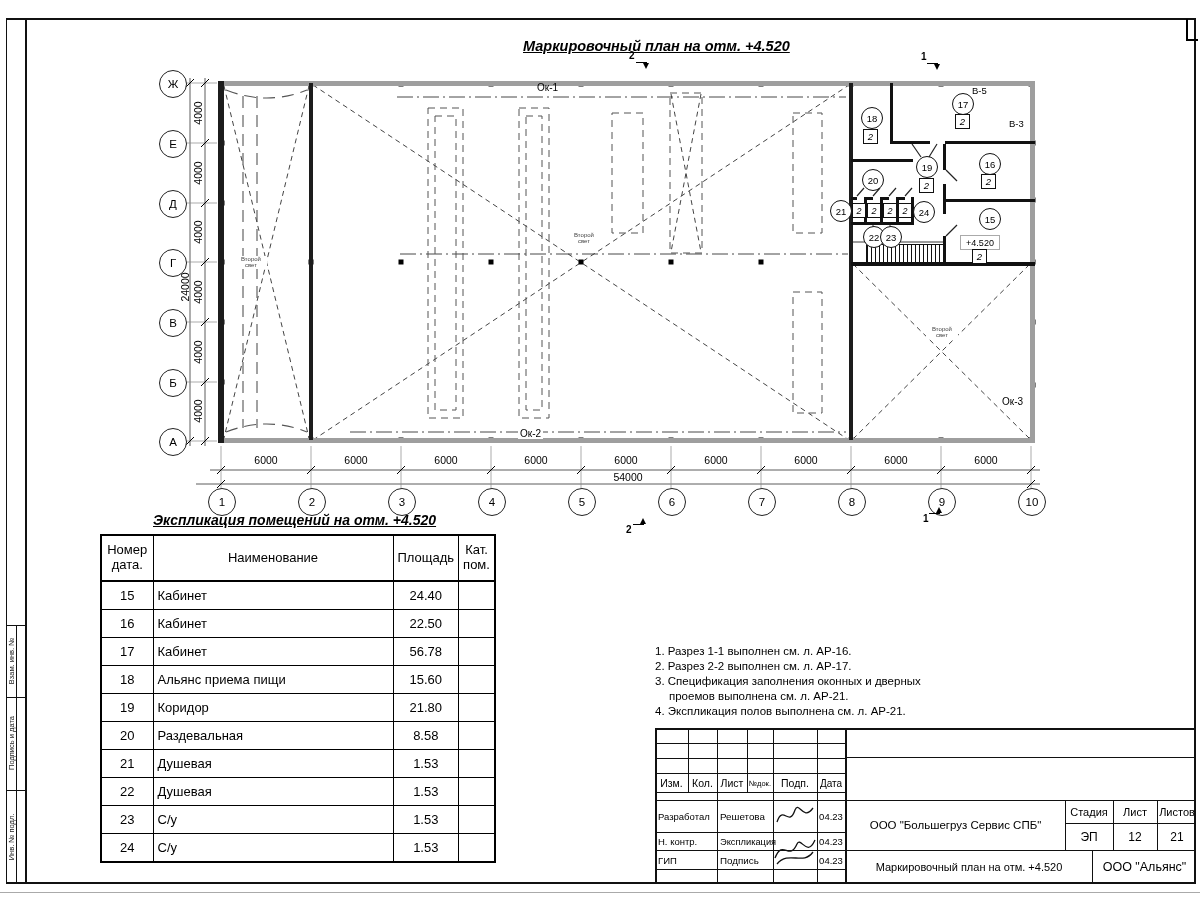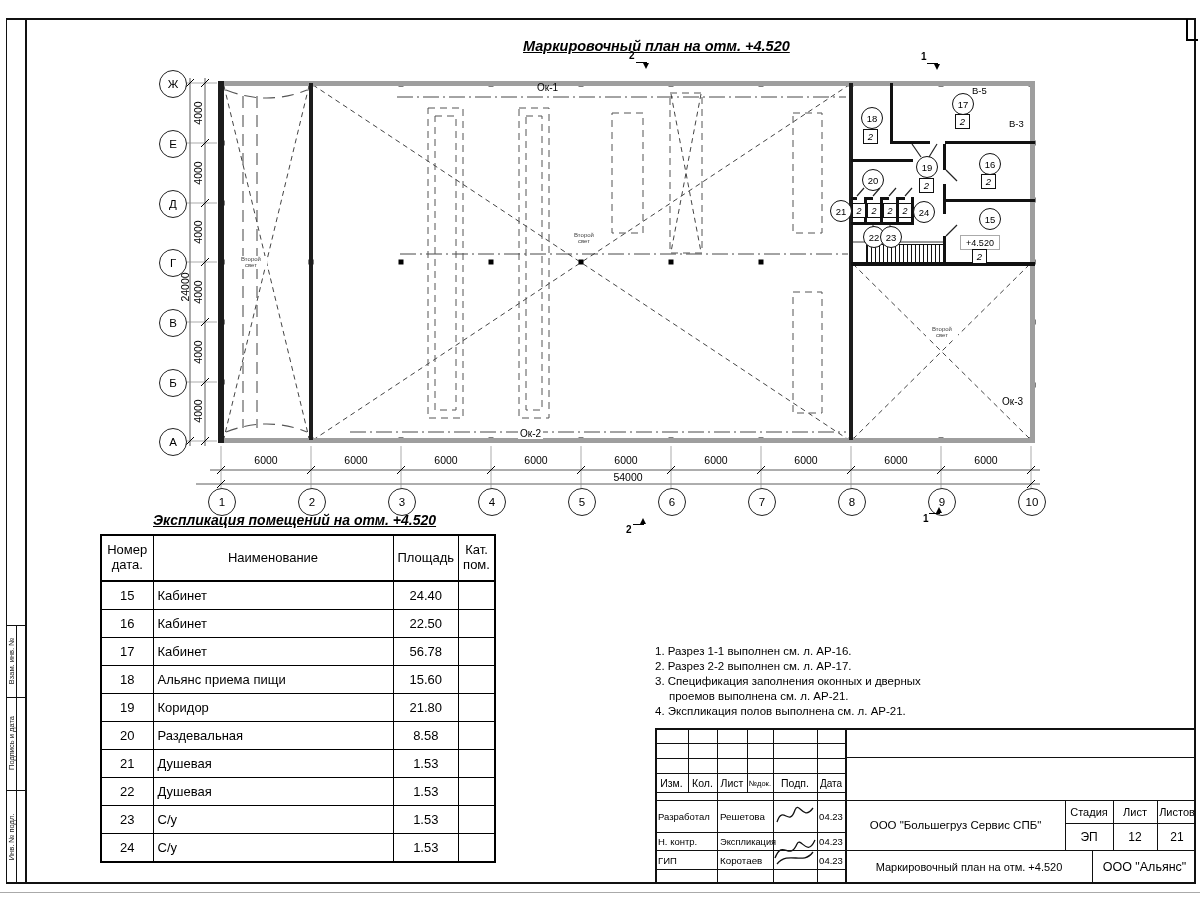--- a/index.html
+++ b/index.html
@@ -509,21 +509,21 @@
     <div class="tb-cell" style="left:118px;top:46px;width:44px;height:18px;font-size:10.5px">Подп.</div>
     <div class="tb-cell" style="left:162px;top:46px;width:28px;height:18px;font-size:10px">Дата</div>
 
     <div class="tb-cell" style="left:3px;top:73px;width:59px;height:31px;font-size:9.5px;justify-content:flex-start">Разработал</div>
     <div class="tb-cell" style="left:65px;top:73px;width:53px;height:31px;font-size:9.8px;justify-content:flex-start">Решетова</div>
     <div class="tb-cell" style="left:162px;top:73px;width:28px;height:31px;font-size:9.5px">04.23</div>
     <div class="tb-cell" style="left:3px;top:105px;width:59px;height:17px;font-size:9.5px;justify-content:flex-start">Н. контр.</div>
     <div class="tb-cell" style="left:65px;top:105px;width:53px;height:17px;font-size:9.3px;justify-content:flex-start">Экспликация</div>
     <div class="tb-cell" style="left:162px;top:105px;width:28px;height:17px;font-size:9.5px">04.23</div>
     <div class="tb-cell" style="left:3px;top:123px;width:59px;height:18px;font-size:9.5px;justify-content:flex-start">ГИП</div>
-    <div class="tb-cell" style="left:65px;top:123px;width:53px;height:18px;font-size:9.8px;justify-content:flex-start">Коротаев</div>
+    <div class="tb-cell" style="left:65px;top:123px;width:53px;height:18px;font-size:9.8px;justify-content:flex-start">Подпись</div>
     <div class="tb-cell" style="left:162px;top:123px;width:28px;height:18px;font-size:9.5px">04.23</div>
 
     <svg style="position:absolute;left:120px;top:74px" width="40" height="28" viewBox="0 0 40 28">
       <path d="M2,20 C8,2 14,26 20,8 C24,-2 28,20 38,6" fill="none" stroke="#111" stroke-width="1.3"></path>
     </svg>
     <svg style="position:absolute;left:118px;top:106px" width="44" height="34" viewBox="0 0 44 34">
       <path d="M2,24 C10,4 16,28 24,10 C28,2 34,24 42,6" fill="none" stroke="#111" stroke-width="1.3"></path>
       <path d="M4,30 C16,16 30,32 40,18" fill="none" stroke="#111" stroke-width="1.3"></path>
     </svg>
 

